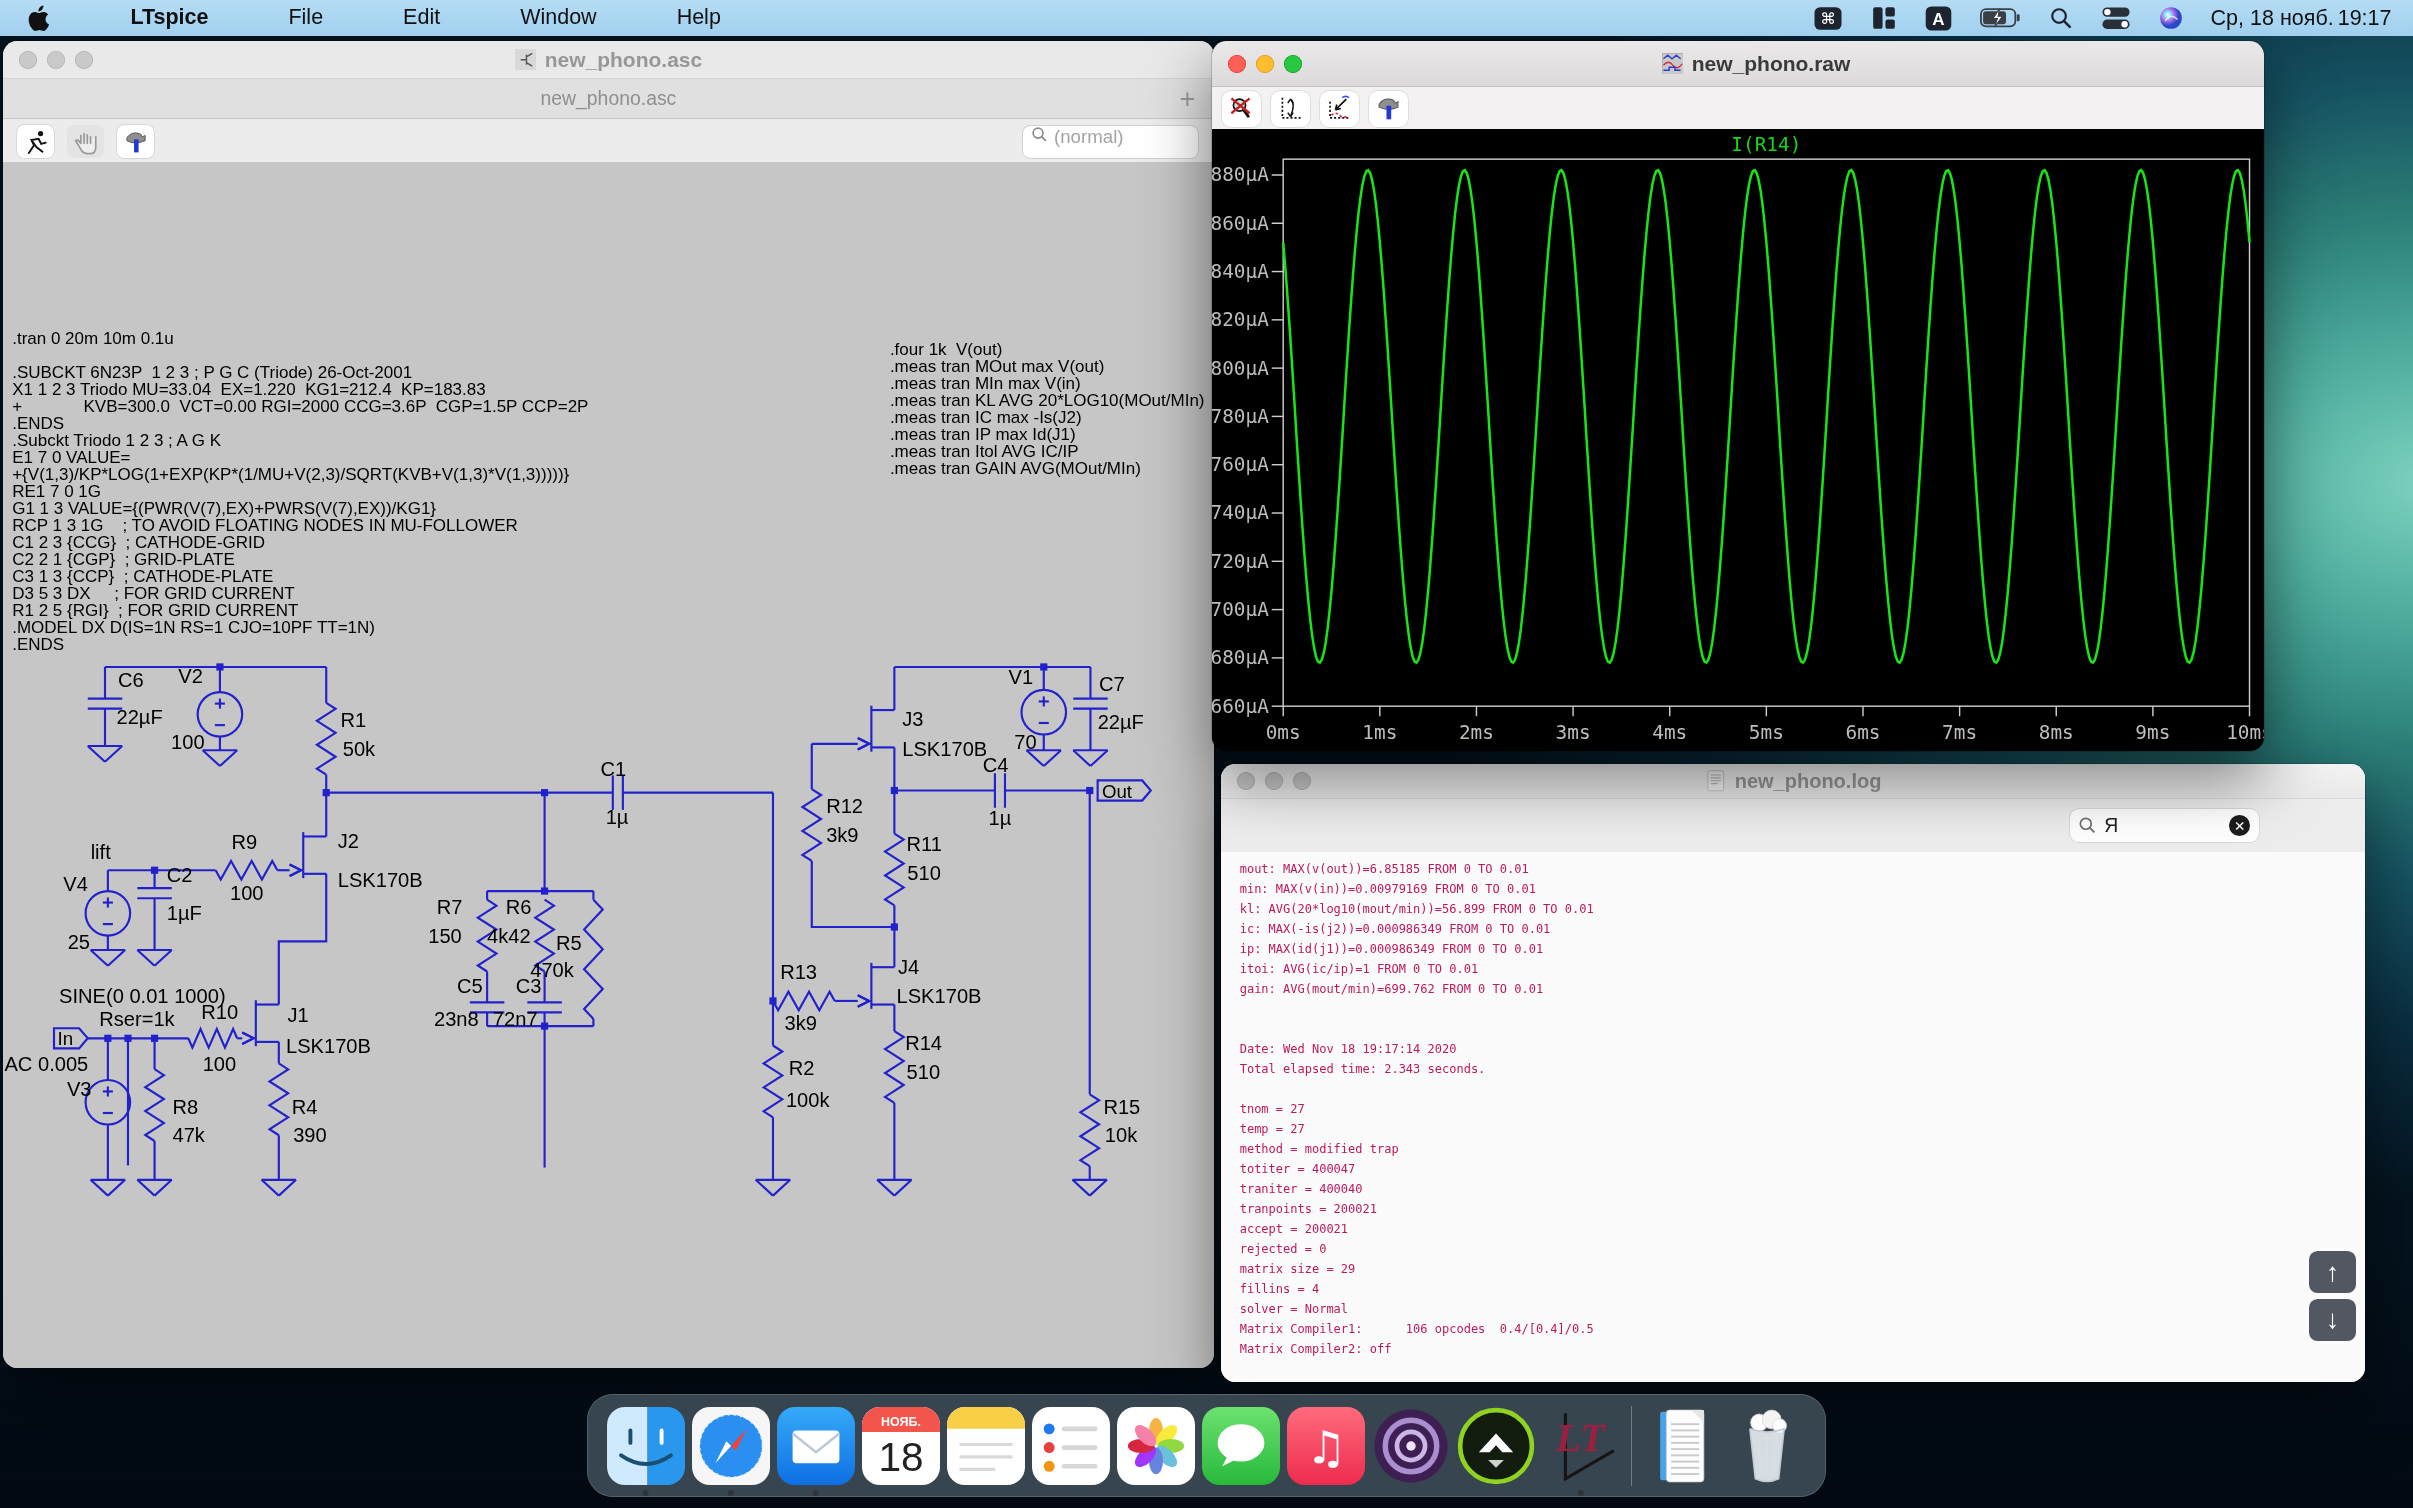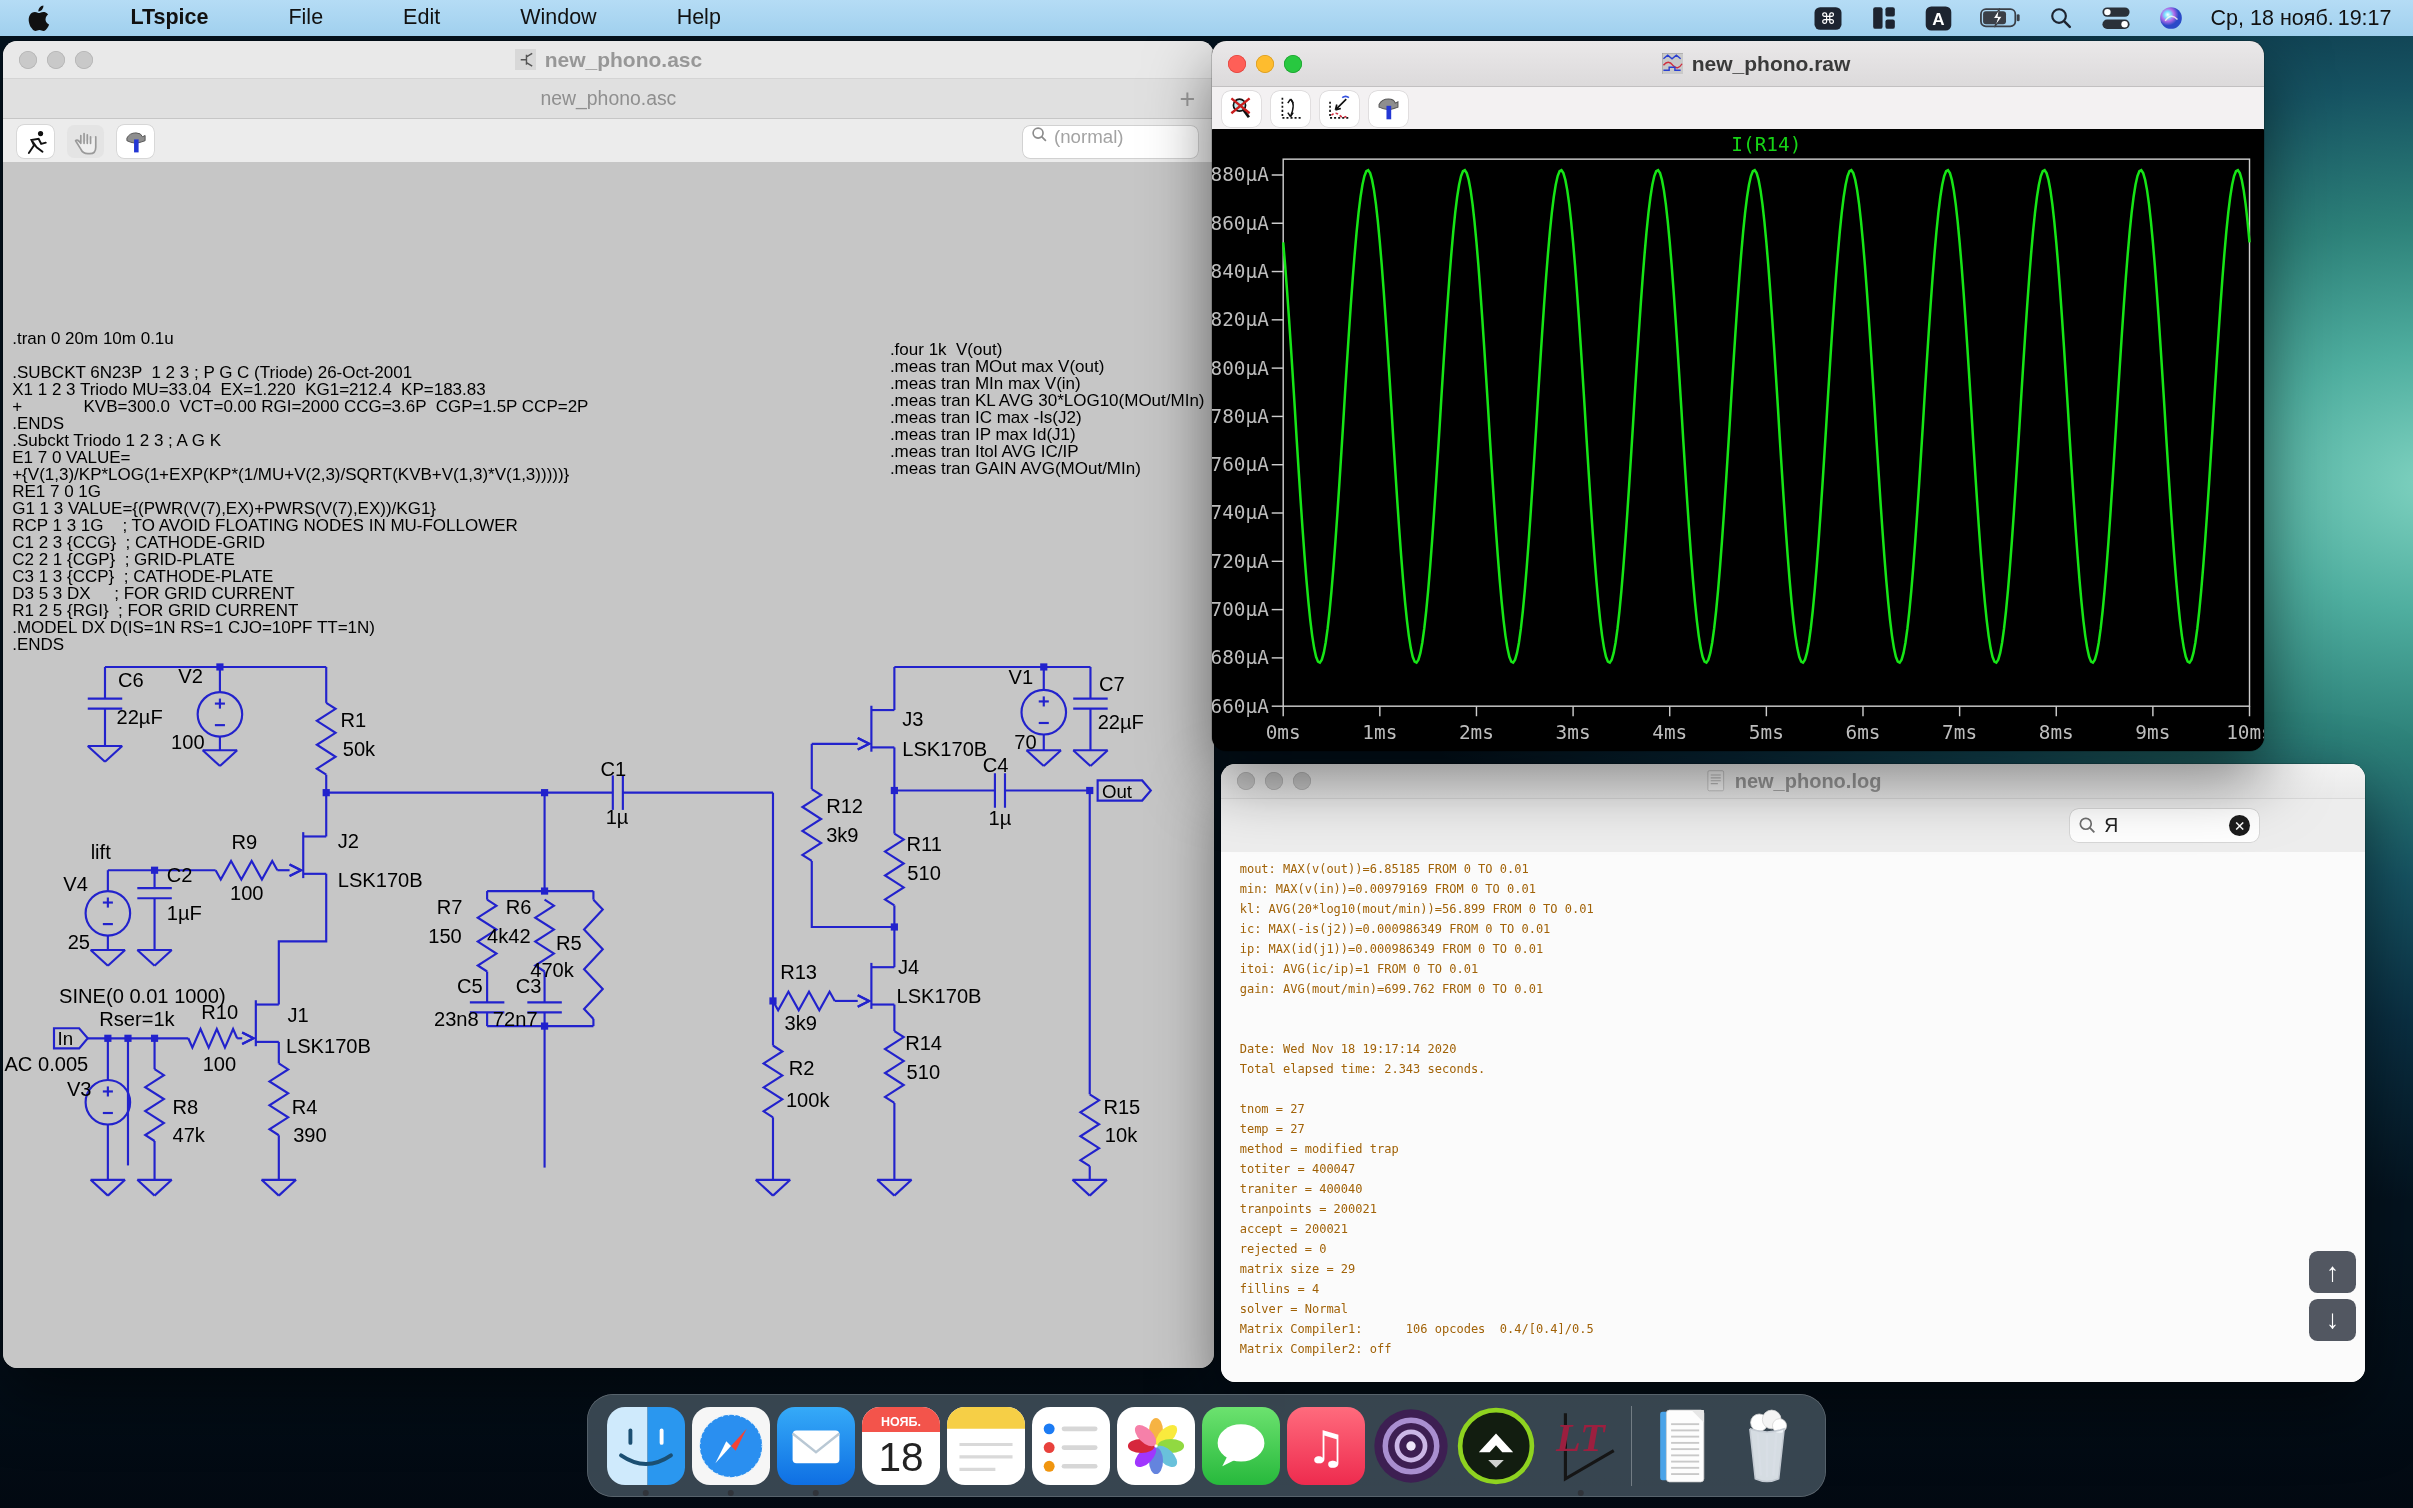--- a/index.html
+++ b/index.html
@@ -69,21 +69,21 @@
   #log-titlebar{height:34px;background:linear-gradient(#f3f3f3,#e9e9e9);border-bottom:0.7px solid #d9d9d9;}
   #log-titlebar .wtitle{font-size:20px;}
   #log-toolbar{height:53px;background:#ededed;border-bottom:0.7px solid #d2d2d2;position:relative;}
   #log-search{position:absolute;right:106px;top:10px;width:172px;height:33px;background:#fff;
     border-radius:8.6px;box-shadow:0 0 0 0.7px #cfcfcf;display:flex;align-items:center;padding:0 8.6px;gap:7.2px;}
   #log-search .q{font-size:19.4px;color:#222;flex:1;}
   #log-clear{width:21.5px;height:21.5px;border-radius:50%;background:#1c1c1c;color:#fff;display:flex;
     align-items:center;justify-content:center;font-size:13.6px;}
   #log-content{position:absolute;left:0;top:88px;right:0;bottom:0;background:#fbfbfb;
     padding:7.2px 0 0 18.7px;font-family:"DejaVu Sans Mono",monospace;font-size:12px;
-    line-height:20px;color:#a16207;white-space:pre;}
+    line-height:20px;color:#be185d;white-space:pre;}
   
   #scrollers{position:absolute;left:2309px;top:1251px;display:flex;flex-direction:column;gap:5.7px;z-index:5;}
   .scrbtn{width:47px;height:42px;border-radius:8.6px;background:rgba(44,50,62,.82);color:#fff;
     display:flex;align-items:center;justify-content:center;font-size:26px;font-weight:700;}
   
   #dock{position:absolute;left:50%;transform:translateX(-50%);bottom:10.8px;height:103px;
     display:flex;align-items:center;gap:7px;padding:0 20px;border-radius:26px;
     background:rgba(100,118,132,.55);box-shadow:inset 0 0 0 0.7px rgba(255,255,255,.22);z-index:10;}
   .dock-item{width:78px;height:78px;position:relative;flex:none;}
   .dock-item .ic{position:absolute;inset:0;}
@@ -214,21 +214,21 @@
     <span class="searchbox">
       <svg width="17" height="17" viewBox="0 0 24 24">
           <circle cx="10" cy="10" r="7" fill="none" stroke="#8c8c8c" stroke-width="2.4"></circle>
           <line x1="15" y1="15" x2="21" y2="21" stroke="#8c8c8c" stroke-width="2.6"></line>
         </svg>
       <span class="ph">(normal)</span>
     </span>
   </div>
   <div id="asc-canvas">
     <div class="codeblock" id="netlist"><div>.tran 0 20m 10m 0.1u</div><div> </div><div>.SUBCKT 6N23P  1 2 3 ; P G C (Triode) 26-Oct-2001</div><div>X1 1 2 3 Triodo MU=33.04  EX=1.220  KG1=212.4  KP=183.83</div><div>+             KVB=300.0  VCT=0.00 RGI=2000 CCG=3.6P  CGP=1.5P CCP=2P</div><div>.ENDS</div><div>.Subckt Triodo 1 2 3 ; A G K</div><div>E1 7 0 VALUE=</div><div>+{V(1,3)/KP*LOG(1+EXP(KP*(1/MU+V(2,3)/SQRT(KVB+V(1,3)*V(1,3)))))}</div><div>RE1 7 0 1G</div><div>G1 1 3 VALUE={(PWR(V(7),EX)+PWRS(V(7),EX))/KG1}</div><div>RCP 1 3 1G    ; TO AVOID FLOATING NODES IN MU-FOLLOWER</div><div>C1 2 3 {CCG}  ; CATHODE-GRID</div><div>C2 2 1 {CGP}  ; GRID-PLATE</div><div>C3 1 3 {CCP}  ; CATHODE-PLATE</div><div>D3 5 3 DX     ; FOR GRID CURRENT</div><div>R1 2 5 {RGI}  ; FOR GRID CURRENT</div><div>.MODEL DX D(IS=1N RS=1 CJO=10PF TT=1N)</div><div>.ENDS</div></div>
-    <div class="codeblock" id="measblock"><div>.four 1k  V(out)</div><div>.meas tran MOut max V(out)</div><div>.meas tran MIn max V(in)</div><div>.meas tran KL AVG 30*LOG10(MOut/MIn)</div><div>.meas tran IC max -Is(J2)</div><div>.meas tran IP max Id(J1)</div><div>.meas tran Itol AVG IC/IP</div><div>.meas tran GAIN AVG(MOut/MIn)</div></div>
+    <div class="codeblock" id="measblock"><div>.four 1k  V(out)</div><div>.meas tran MOut max V(out)</div><div>.meas tran MIn max V(in)</div><div>.meas tran KL AVG 20*LOG10(MOut/MIn)</div><div>.meas tran IC max -Is(J2)</div><div>.meas tran IP max Id(J1)</div><div>.meas tran Itol AVG IC/IP</div><div>.meas tran GAIN AVG(MOut/MIn)</div></div>
     <svg id="schsvg" viewBox="4 225 1686 1679">
         <polyline points="146,928 454,928" fill="none" stroke="#2222cc" stroke-width="3"></polyline>
         <polyline points="146,928 146,972" fill="none" stroke="#2222cc" stroke-width="3"></polyline>
         <polyline points="122,972 170,972" fill="none" stroke="#2222cc" stroke-width="3"></polyline>
         <polyline points="122,986 170,986" fill="none" stroke="#2222cc" stroke-width="3"></polyline>
         <polyline points="146,986 146,1038" fill="none" stroke="#2222cc" stroke-width="3"></polyline>
         <polyline points="122,1038 170,1038" fill="none" stroke="#2222cc" stroke-width="3"></polyline>
         <polyline points="122,1038 146,1060" fill="none" stroke="#2222cc" stroke-width="3"></polyline>
         <polyline points="170,1038 146,1060" fill="none" stroke="#2222cc" stroke-width="3"></polyline>
         <polyline points="306,928 306,963" fill="none" stroke="#2222cc" stroke-width="3"></polyline>

